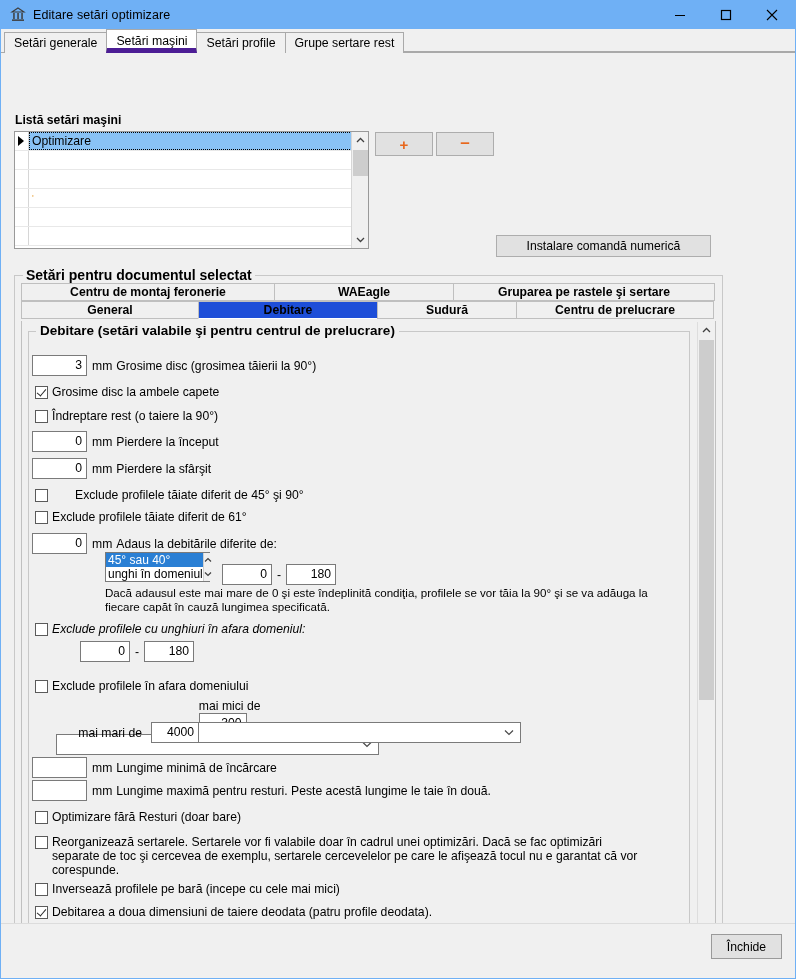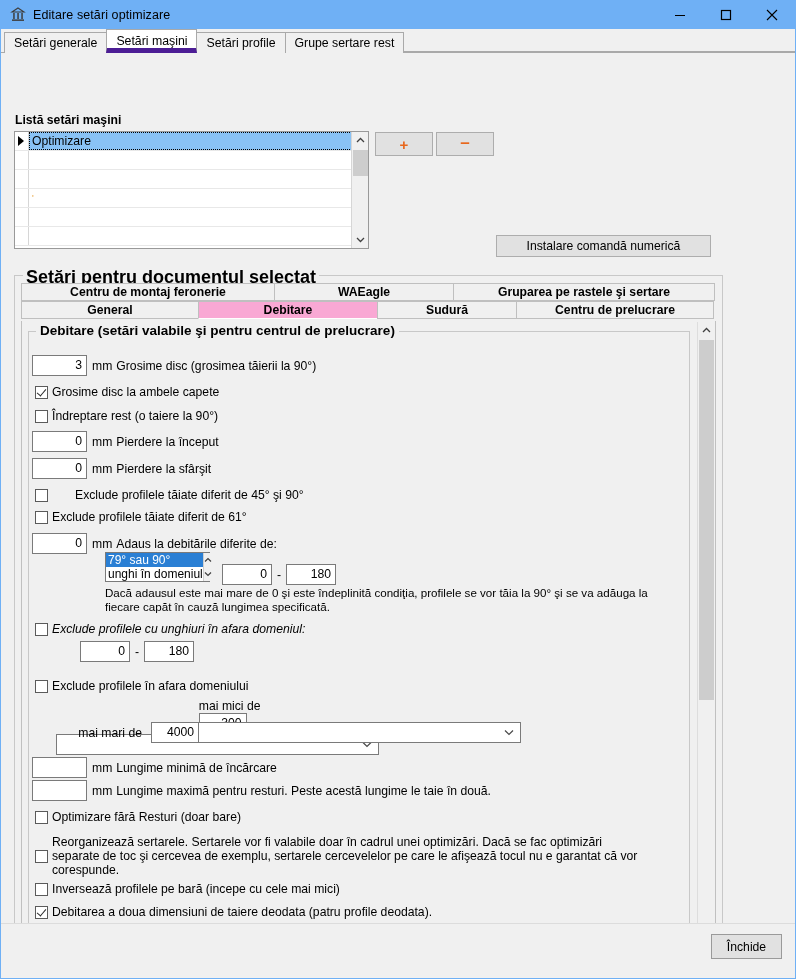--- a/index.html
+++ b/index.html
@@ -97,21 +97,21 @@
   
   .page {
     background: #f0f0f0;
     padding: 0;
     position: relative;
     height: 916px;
   }
   
   .grp-title {
     font-weight: bold;
-    font-size: 18px;
+    font-size: 14px;
     position: absolute;
   }
   
   .list-label {
     position: absolute;
     left: 14px; top: 60px;
     font-weight: bold;
     font-size: 12.2px;
   }
   .listbox {
@@ -230,21 +230,21 @@
     border: 1px solid #bfbfbf;
     background: #f0f0f0;
     height: 18px;
     line-height: 17px;
     text-align: center;
     font-size: 12.2px;
     font-weight: bold;
     box-sizing: border-box;
     margin-right: -1px;
   }
-  .mtab.active { background: #f9a8d4; border-bottom-color: #ffffff; }
+  .mtab.active { background: #1d4ed8; border-bottom-color: #ffffff; }
   
   .content {
     position: absolute;
     left: 20px; top: 268px;
     width: 695px; height: 633px;
     background: #f0f0f0;
     border: 1px solid #c0c0c0;
     border-top: none;
     box-sizing: border-box;
     overflow: hidden;
@@ -551,21 +551,21 @@
       </div>
 
       <div class="row" style="left:10px; top:212px;">
         <div class="num-input" style="width:55px;">0</div>
         <span class="unit">mm</span>
         <span class="unit" style="margin-left:4px;">Adaus la debitările diferite de:</span>
       </div>
 
       <div class="smalllist" style="left:83px; top:231px;">
         <div class="sl-items">
-          <div class="sl-item sel">79° sau 90°</div>
+          <div class="sl-item sel">45° sau 40°</div>
           <div class="sl-item">unghi în domeniul</div>
         </div>
         <div class="sl-bar">
           <div class="sl-arrow">
             <svg width="8" height="6" viewBox="0 0 8 6">
                 <path d="M1 4.5 L4 1.5 L7 4.5" stroke="#404040" stroke-width="1.2" fill="none"></path>
               </svg>
           </div>
           <div class="sl-arrow">
             <svg width="8" height="6" viewBox="0 0 8 6">
@@ -634,21 +634,21 @@
         <div class="num-input" style="width:55px;"></div>
         <span class="unit">mm</span>
         <span class="unit" style="margin-left:4px;">Lungime maximă pentru resturi. Peste acestă lungime le taie în două.</span>
       </div>
 
       <div class="row cb-wrap" style="left:13px; top:489px;">
         <span class="cbox"></span>
         <span class="cb-label">Optimizare fără Resturi (doar bare)</span>
       </div>
 
-      <div class="row cb-wrap" style="left:13px; top:514px; width:620px; align-items:center;">
+      <div class="row cb-wrap" style="left:13px; top:514px; width:620px; align-items:flex-start;">
         <span class="cbox"></span>
         <span class="cb-label" style="width:598px;">Reorganizează sertarele. Sertarele vor fi valabile doar în cadrul unei optimizări. Dacă se fac optimizări separate de toc şi cercevea de exemplu, sertarele cercevelelor pe care le afişează tocul nu e garantat că vor corespunde.</span>
       </div>
 
       <div class="row cb-wrap" style="left:13px; top:561px;">
         <span class="cbox"></span>
         <span class="cb-label">Inversează profilele pe bară (incepe cu cele mai mici)</span>
       </div>
 
       <div class="row cb-wrap" style="left:13px; top:584px;">

